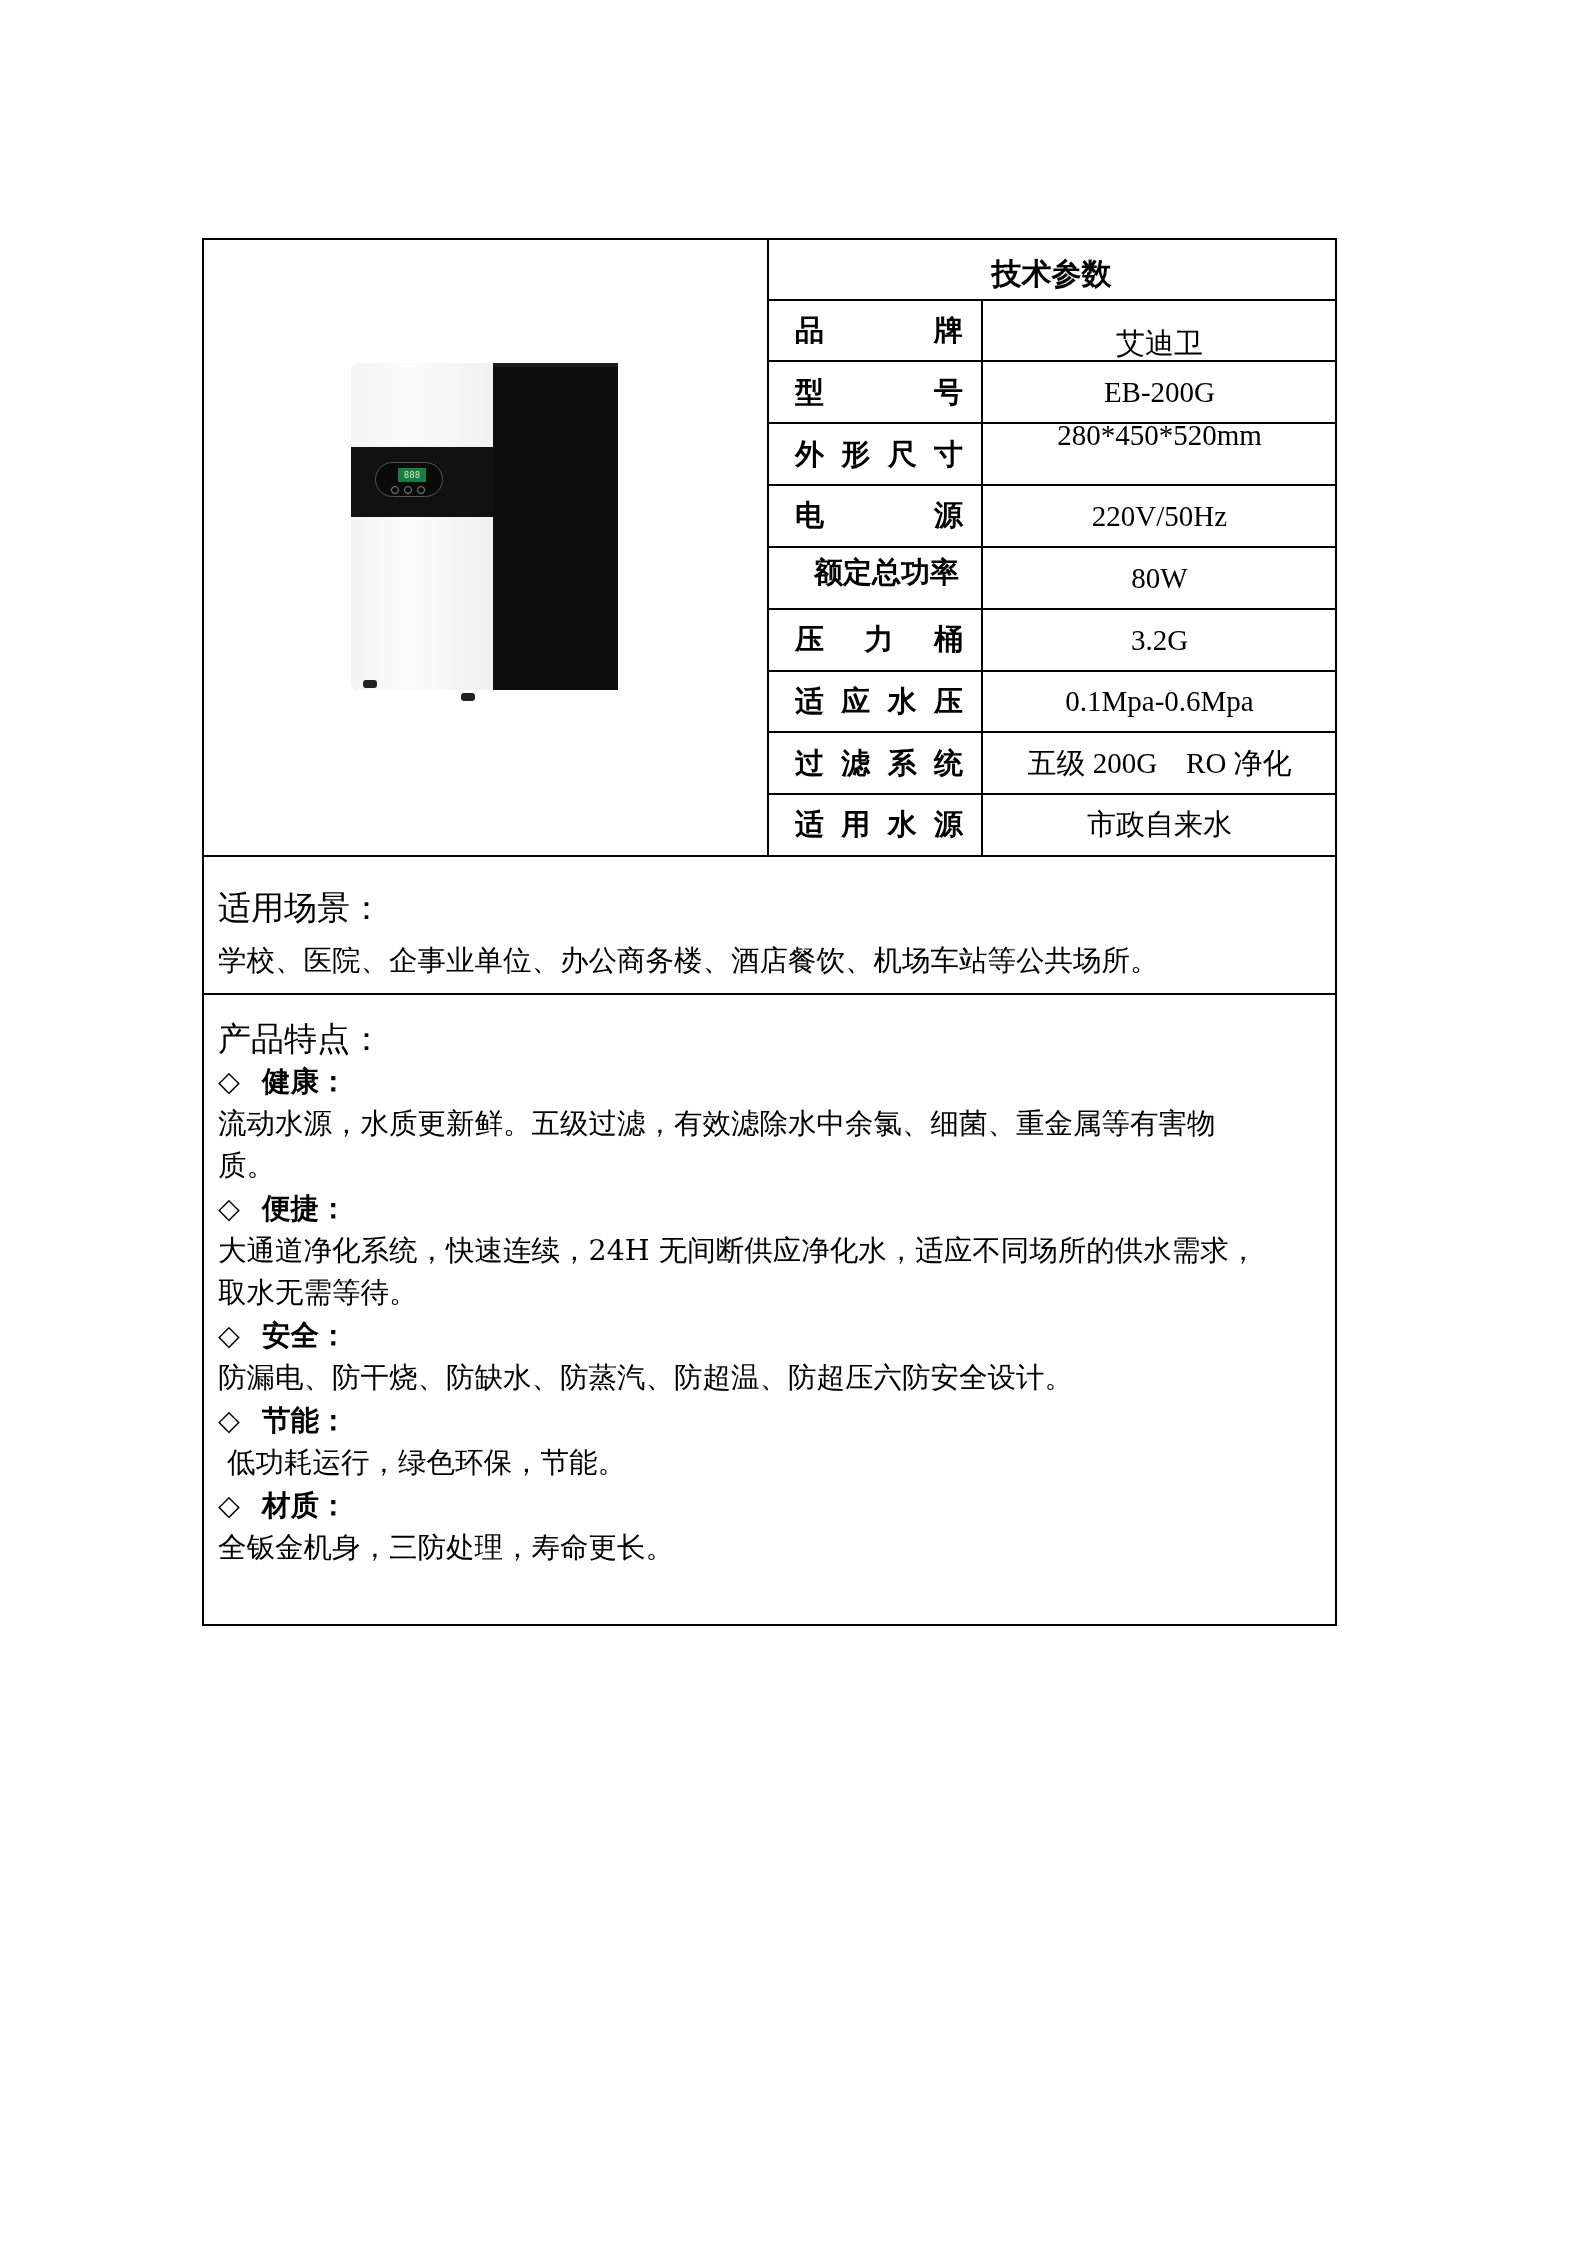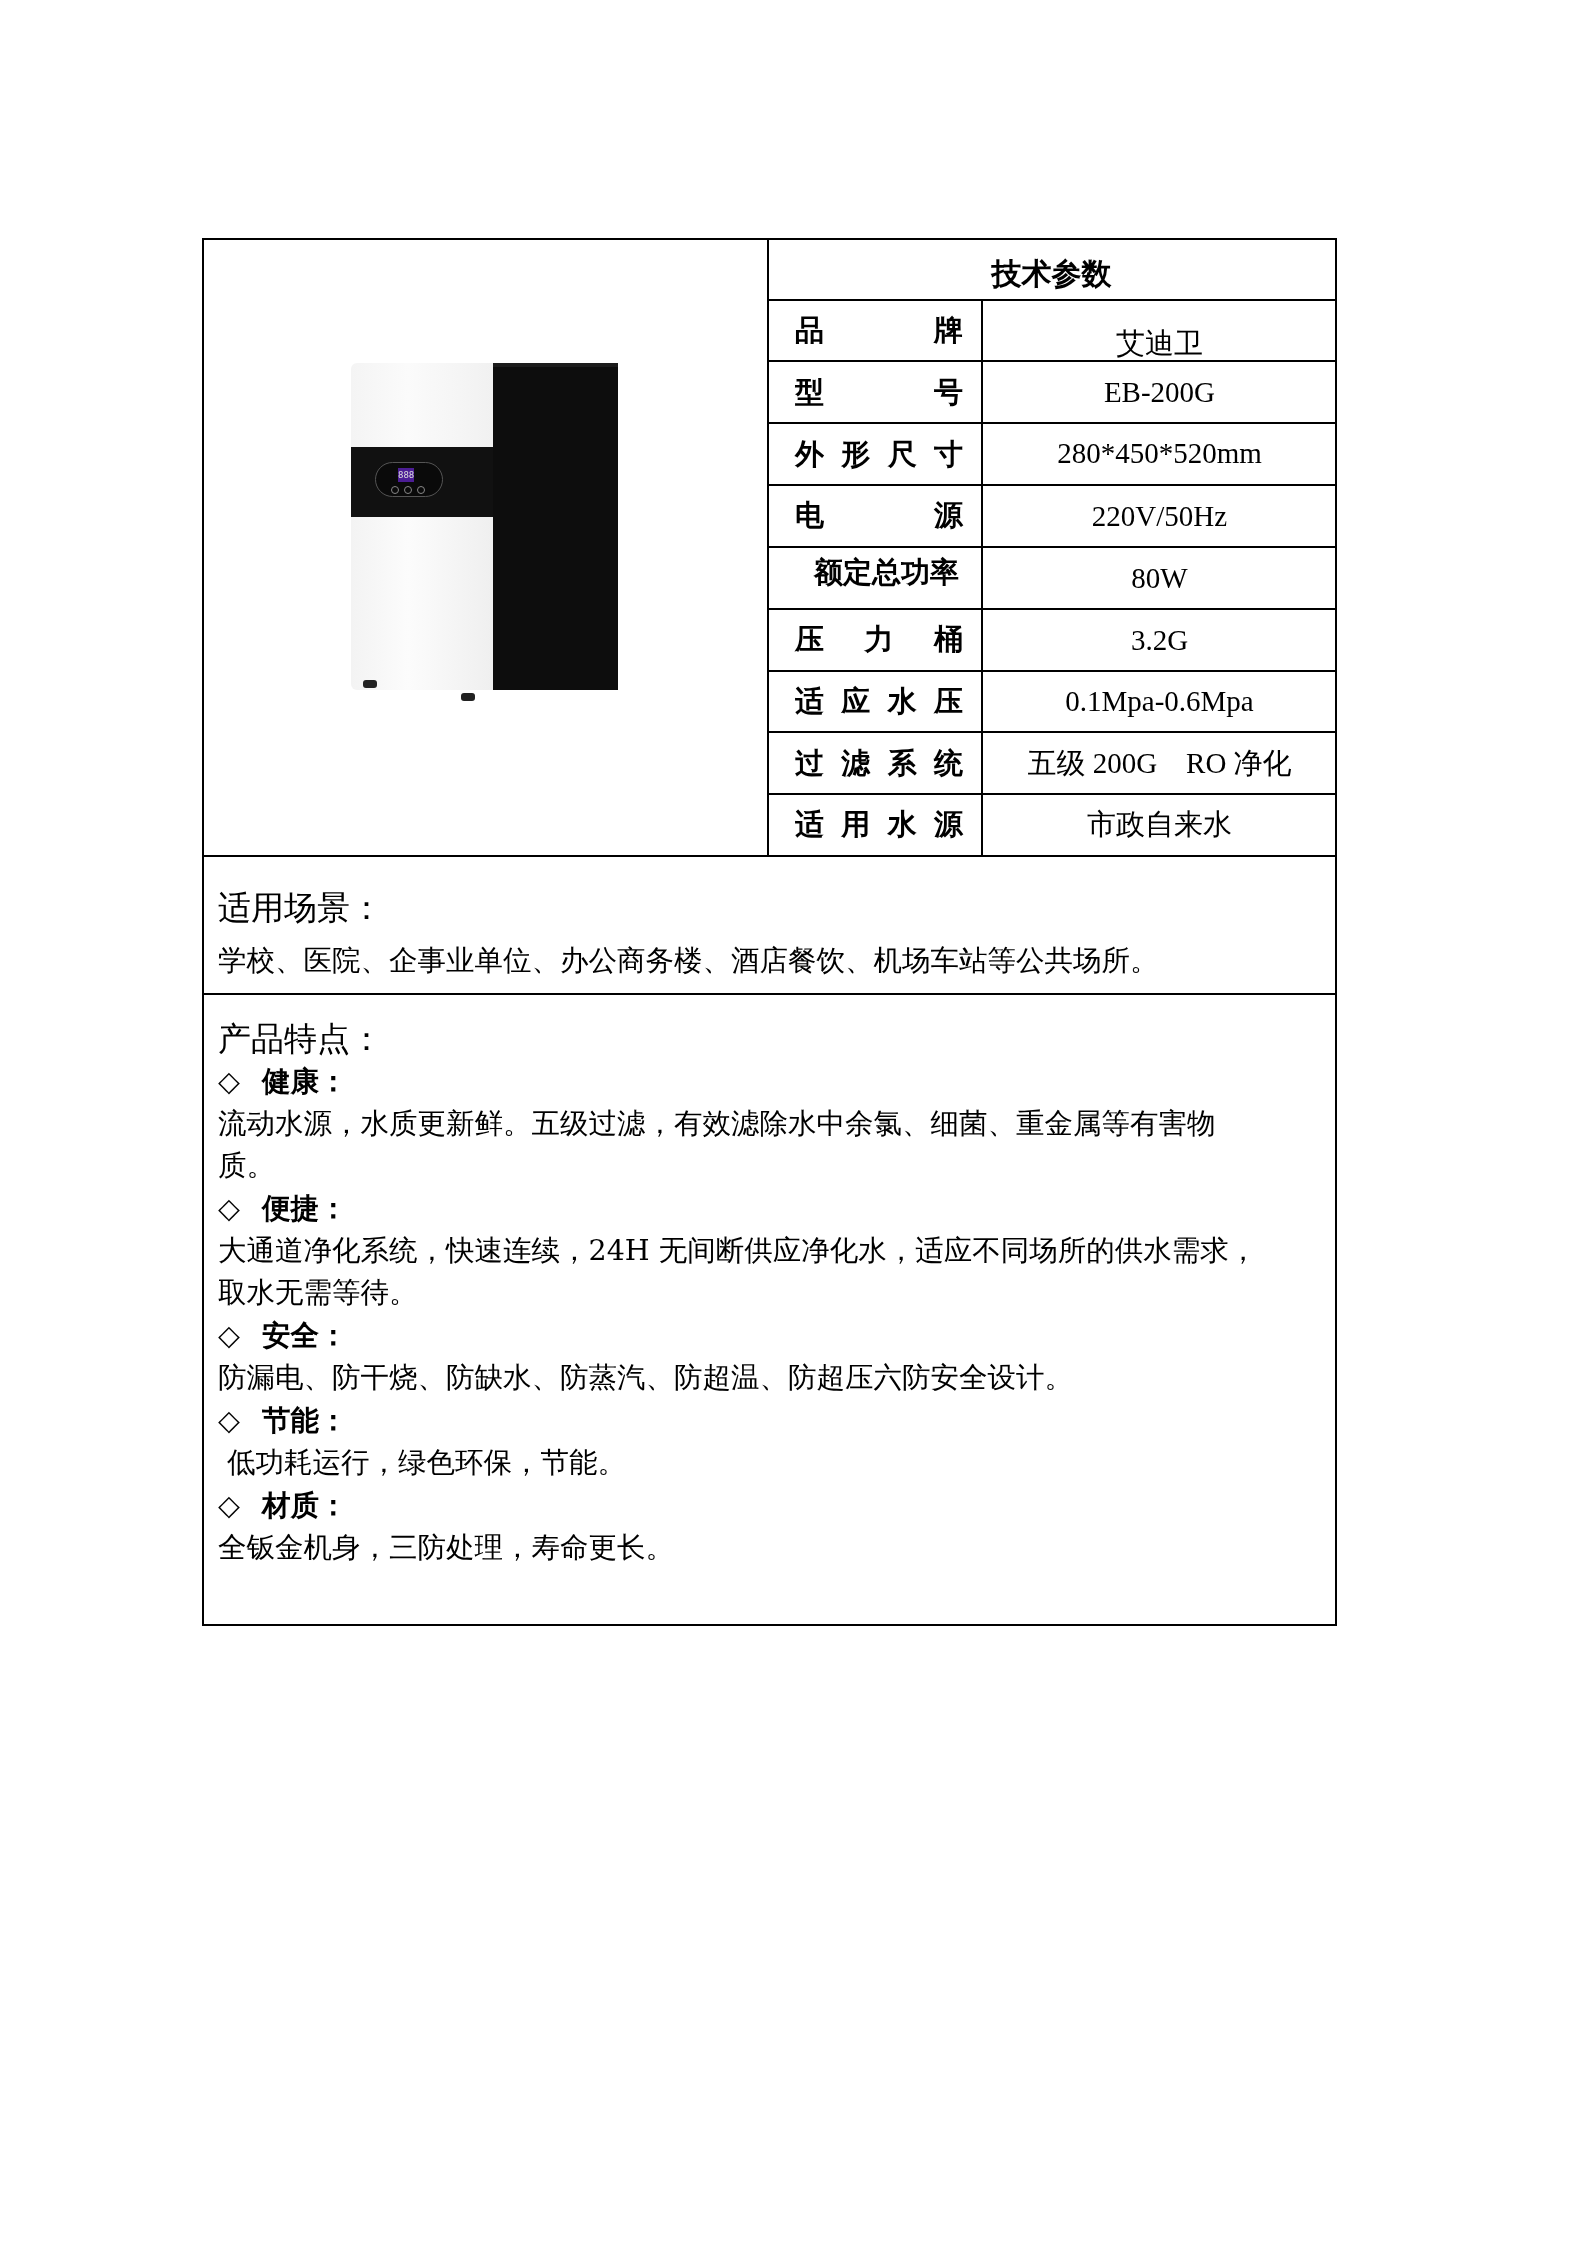--- a/index.html
+++ b/index.html
@@ -27,21 +27,21 @@
     .feat-title { font-weight: bold; }
     .diamond { display: inline-block; width: 44px; font-weight: normal; }
     .feat-text { display: block; }
 
     
     .dev-side { left: 493px; top: 363px; width: 125px; height: 327px; background: #0d0d0d; border-top: 4px solid #1c1c1c; }
     .dev-front-top { left: 351px; top: 363px; width: 142px; height: 84px; background: linear-gradient(90deg,#f4f4f4,#fbfbfb 40%,#f1f1f1); border-radius: 6px 0 0 0; }
     .dev-band { left: 351px; top: 447px; width: 142px; height: 70px; background: #111; }
     .dev-front-bottom { left: 351px; top: 517px; width: 142px; height: 173px; background: linear-gradient(90deg,#f3f3f3,#fcfcfc 40%,#efefef); border-radius: 0 0 0 6px; }
     .dev-panel { left: 375px; top: 462px; width: 68px; height: 35px; border: 1px solid #555; border-radius: 18px; background: #0a0a0a; }
-    .dev-lcd { left: 398px; top: 468px; width: 16px; height: 14px; background: #4c1d95; color: #ddd; font-size: 9px; line-height: 14px; text-align: center; font-family: "DejaVu Sans Mono", monospace; }
+    .dev-lcd { left: 398px; top: 468px; width: 28px; height: 14px; background: #15803d; color: #ddd; font-size: 9px; line-height: 14px; text-align: center; font-family: "DejaVu Sans Mono", monospace; }
     .dev-btn { width: 8px; height: 8px; border: 1px solid #888; border-radius: 50%; top: 486px; }
     .dev-foot { width: 14px; height: 8px; background: #222; border-radius: 3px; }
   </style>
 </head>
 <body>
 
 <div class="abs frame"></div>
 <div class="vline" style="left:767px; top:238px; height:618px;"></div>
 <div class="vline" style="left:981px; top:299px; height:557px;"></div>
 <div class="hline" style="left:767px; width:570px; top:299px;"></div>
@@ -82,21 +82,21 @@
       <span>型</span>
       <span>号</span>
     </div>
     <div class="spec-cell spec-value" style="top: 361.8px;">EB-200G</div>
     <div class="spec-cell spec-label" style="top: 423.6px;">
       <span>外</span>
       <span>形</span>
       <span>尺</span>
       <span>寸</span>
     </div>
-    <div class="spec-cell spec-value" style="top: 422px;">280*450*520mm</div>
+    <div class="spec-cell spec-value" style="top: 404px;">280*450*520mm</div>
     <div class="spec-cell spec-label" style="top: 485.4px;">
       <span>电</span>
       <span>源</span>
     </div>
     <div class="spec-cell spec-value" style="top: 485.4px;">220V/50Hz</div>
     <div class="spec-cell spec-label" style="top: 542px; justify-content: flex-start; padding-left: 45px;">
       <span>额定总功率</span>
     </div>
     <div class="spec-cell spec-value" style="top: 547.2px;">80W</div>
     <div class="spec-cell spec-label" style="top: 609px;">

